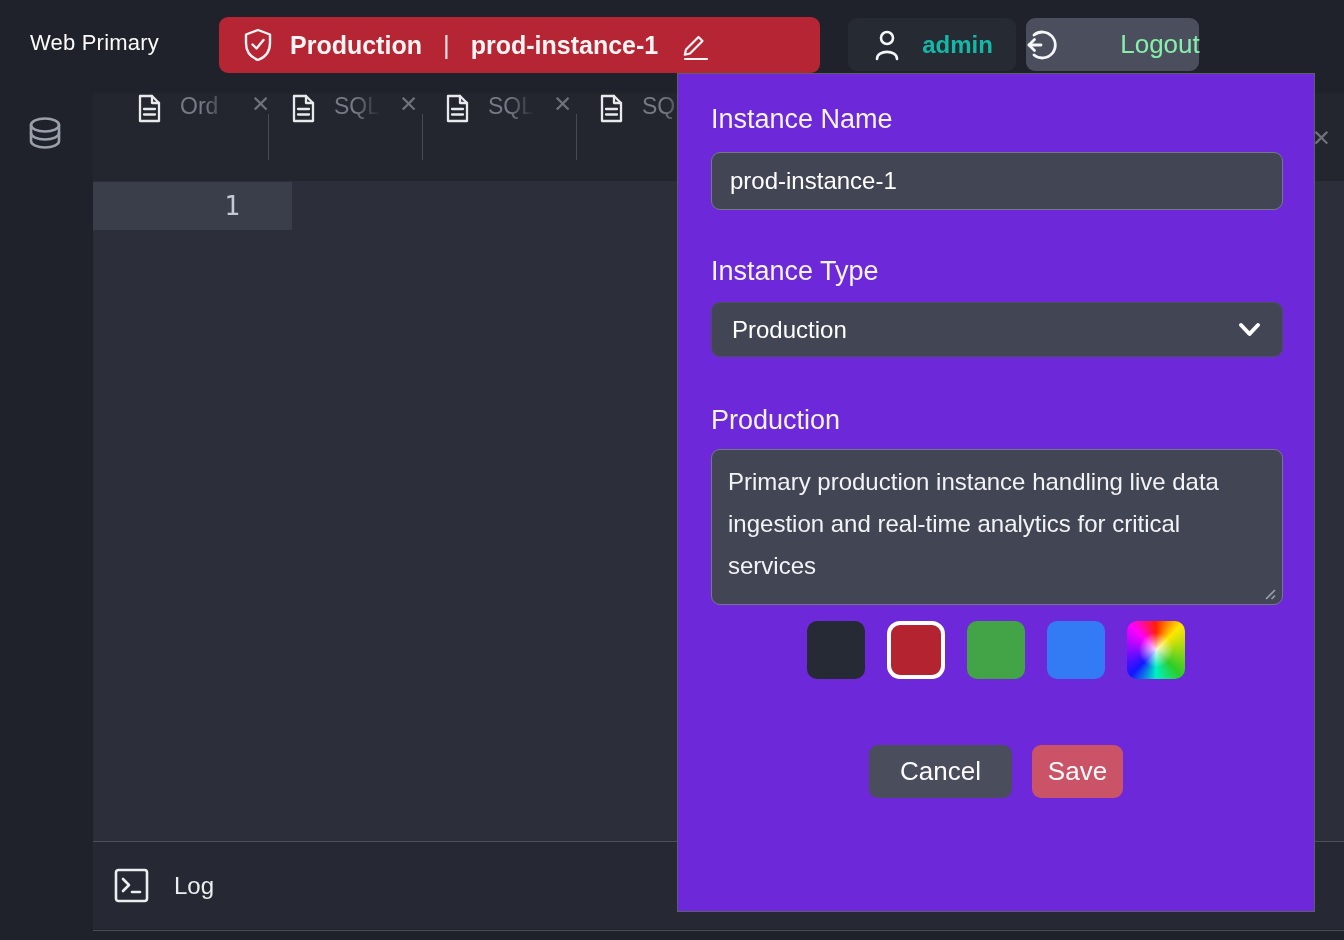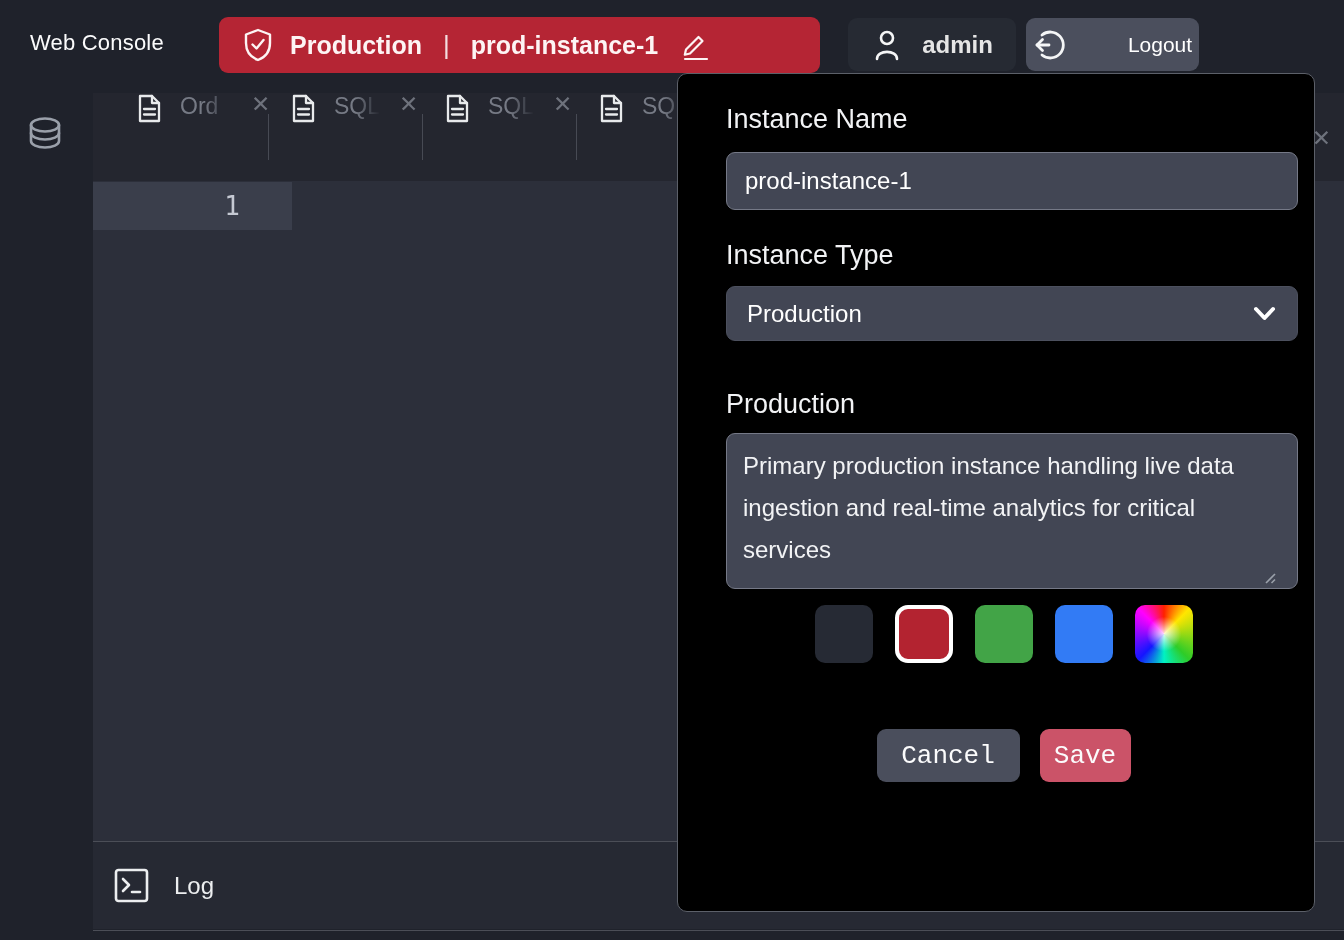--- a/index.html
+++ b/index.html
@@ -9,24 +9,24 @@
   
   .topbar { position:absolute; left:0; top:0; width:1344px; height:93px; background:#1f222b; }
   .app-title { position:absolute; left:30px; top:30px; font-size:22px; color:#fbfbfc; letter-spacing:.2px; }
   .instance-badge { position:absolute; left:219px; top:17px; width:601px; height:56px; background:#b52534;
     border-radius:9px; display:flex; align-items:center; padding:0 24px; gap:17px; cursor:pointer; }
   .instance-badge .btxt { font-size:25px; font-weight:600; color:#fdf4f4; }
   .instance-badge .sep { font-size:26px; font-weight:300; color:rgba(255,255,255,.85); margin:0 4px; }
   .pencil-wrap { margin-left:6px; display:flex; align-items:center; }
   .user-button { position:absolute; left:848px; top:18px; width:168px; height:53px; background:#262a33;
     border-radius:9px; display:flex; align-items:center; justify-content:center; gap:13px; }
-  .user-button .utxt { font-size:24px; font-weight:700; color:#e5e5e5;margin-left:6px; }
+  .user-button .utxt { font-size:24px; font-weight:700; color:#14b8a6;margin-left:6px; }
   .logout-button { position:absolute; left:1026px; top:18px; width:173px; height:53px; background:#4b4f5d;
     border-radius:9px; display:flex; align-items:center; justify-content:center; gap:13px; cursor:pointer; }
-  .logout-button .ltxt { font-size:21px; color:#ffffff;margin-left:48px; }
+  .logout-button .ltxt { font-size:26px; color:#86efac;margin-left:48px; }
 
   
   .sidebar { position:absolute; left:0; top:93px; width:93px; height:847px; background:#1f222b; }
   .db-icon { position:absolute; left:24px; top:22px; }
 
   
   .tabbar { position:absolute; left:93px; top:93px; width:1251px; height:88px; background:#24262f; }
   .tab { position:absolute; top:0; height:88px; display:flex; gap:17px; cursor:pointer; }
   .tab-label { font-size:23px; color:#767a85; overflow:hidden; white-space:nowrap;
     -webkit-mask-image:linear-gradient(90deg,#000 45%,transparent 96%);
@@ -42,55 +42,55 @@
     font-family:"DejaVu Sans Mono","Liberation Mono",monospace; font-size:26px; color:#c5c9d3; }
 
   
   .divider-top { position:absolute; left:93px; top:841px; width:1251px; height:1px; background:#4b4e57; }
   .logbar { position:absolute; left:93px; top:842px; width:1251px; height:87px; background:#262933;
     display:flex; align-items:center; padding-left:20px; gap:24px; }
   .log-label { font-size:24px; color:#eceef0; }
   .divider-bottom { position:absolute; left:93px; top:930px; width:1251px; height:1px; background:#4b4e57; }
 
   
-  .modal { position:absolute; left:677px; top:73px; width:638px; height:839px; background:#000000;
-    border:1px solid #5c6069; border-radius:10px; z-index:10; padding:28px 33px 0 48px; }
+  .modal { position:absolute; left:677px; top:73px; width:638px; height:839px; background:#6d28d9;
+    border:1px solid #5c6069; border-radius:0; z-index:10; padding:28px 33px 0 33px; }
   .field-label { font-size:27px; font-weight:500; color:#f2f3f5; line-height:34px; }
   .text-input { margin-top:16px; width:572px; height:58px; background:#424654; border:1px solid #757987;
     border-radius:9px; color:#ffffff; font-size:24px; font-family:"Liberation Sans",sans-serif; padding:0 18px; outline:none; }
-  .lbl-type { margin-top:28px; }
+  .lbl-type { margin-top:44px; }
   .select-box { margin-top:14px; width:572px; height:55px; background:#424654; border:1px solid #4c505e;
     border-radius:9px; display:flex; align-items:center; justify-content:space-between; padding:0 20px; cursor:pointer; }
   .select-value { font-size:24px; color:#fff; }
   .lbl-desc { margin-top:46px; }
   .textarea-wrap { position:relative; margin-top:12px; }
   .desc-textarea { width:572px; height:156px; background:#424654; border:1px solid #757987; border-radius:9px;
     color:#f2f3f5; font-size:24px; line-height:42px; font-family:"Liberation Sans",sans-serif;
     padding:11px 16px; resize:none; outline:none; display:block; }
   .resize-grip { position:absolute; right:5px; bottom:5px; }
   .lbl-color { margin-top:38px; }
   .swatch-row { margin-top:16px; display:flex; justify-content:center; gap:22px; }
   .swatch { width:58px; height:58px; border-radius:10px; cursor:pointer; }
   .swatch.selected { border:4px solid #ffffff; border-radius:13px; }
   .swatch.rainbow { background:
       radial-gradient(circle at 50% 50%, rgba(255,255,255,.85), rgba(255,255,255,0) 42%),
       conic-gradient(from 0deg, #ff2000, #ffe600 45deg, #2ecc28 135deg, #00f2c4 180deg, #1515ff 225deg, #ff00ff 315deg, #ff2000 360deg); }
   .btn-row { margin-top:66px; display:flex; justify-content:center; gap:20px; }
   .btn { height:53px; border:none; border-radius:9px; font-size:26px; color:#fbfbfc;
-    font-family:Liberation Mono, monospace; cursor:pointer; }
+    font-family:Liberation Sans, sans-serif; cursor:pointer; }
   .btn-cancel { width:143px; background:#4a4e5c; }
   .btn-save { width:91px; background:#cb5368; }
 
   svg { display:block; }
 </style>
 </head>
 <body>
 
 <header class="topbar">
-  <span class="app-title">Web Console</span>
+  <span class="app-title">Web Primary</span>
 
   <div class="instance-badge">
     <span>
       <svg width="30" height="34" viewBox="0 0 30 34" fill="none" stroke="#fdf4f4" stroke-width="2.4" stroke-linecap="round" stroke-linejoin="round">
         <path d="M15 2 L27 6.5 V15 C27 24 21.5 29.5 15 32 C8.5 29.5 3 24 3 15 V6.5 Z"></path>
         <polyline points="9.5,16.5 13.5,20.5 20.5,12"></polyline>
       </svg>
     </span>
     <span class="btxt">Production</span>
     <span class="sep">|</span>

